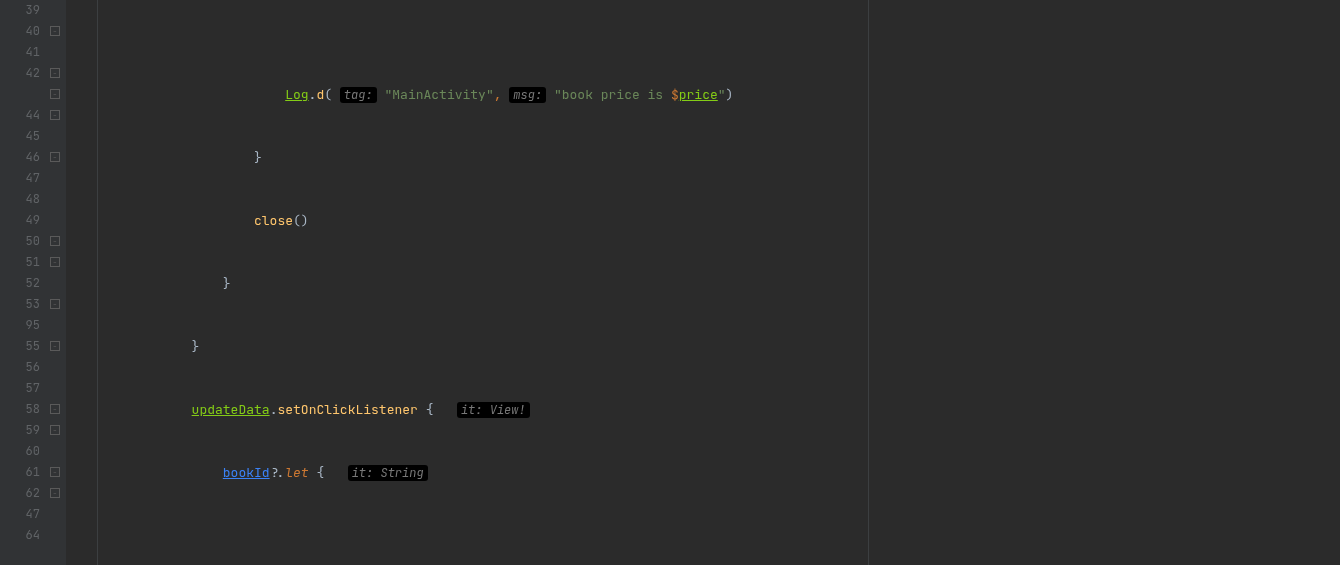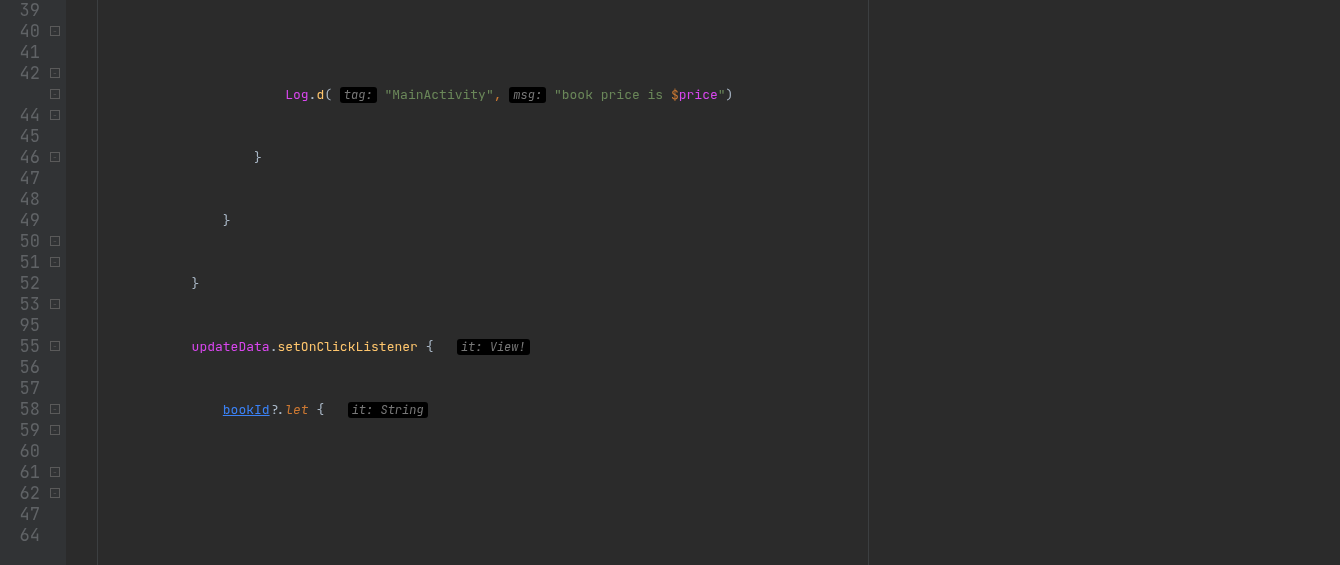--- a/index.html
+++ b/index.html
@@ -1,32 +1,32 @@
 <!DOCTYPE html>
 <html><head>
 <meta charset="utf-8">
 <style>
   * { margin:0; padding:0; box-sizing:border-box; }
   html,body { width:1340px; height:565px; overflow:hidden; background:#2B2B2B; font-family:"JetBrains Mono","Fira Code",Consolas,monospace; font-size:13px; }
   .editor { display:flex; width:100%; height:100%; }
-  .gutter { width:48px; background:#313335; text-align:right; padding-right:8px; color:#606366; user-select:none; font-size:17px; }
+  .gutter { width:48px; background:#313335; text-align:right; padding-right:8px; color:#606366; user-select:none; font-size:12px; }
   .gutter .ln { height:21px; line-height:21px; }
   .gutter .ln.c { color:#A4A3A3;padding-left:48px; }
   .fold { width:18px; background:#313335; position:relative; }
   .fold .m { position:absolute; left:2px; width:10px; height:10px; border:1px solid #5A5A5A; font-size:8px; line-height:8px; text-align:center; color:#5A5A5A; }
   .margin { width:32px; background:#2B2B2B; border-right:1px solid #3C3F41; }
   .code { flex:1; background:#2B2B2B; color:#A9B7C6; line-height:21px; position:relative; white-space:pre; }
   .code .row { height:21px; }
   .kw  { color:#CC7832; }
   .kwi { color:#CC7832; font-style:italic; }
   .str { color:#6A8759; }
   .tpl { color:#CC7832; }
   .cmt { color:#808080; }
   .hint{ color:#787878; font-style:italic; background:#000000; padding:0 4px; border-radius:3px; font-size:12px; }
-  .id  { color:#d946ef; }
+  .id  { color:#84cc16;text-decoration:underline; }
   .call{ color:#FFC66D; }
   .pun { color:#A9B7C6; }
   .und { color:#3b82f6; text-decoration:underline; }
   .rmargin { position:absolute; top:0; bottom:0; width:1px; background:#3C3F41; left:770px; }
 </style>
 </head>
 <body>
 
 <div class="editor">
   <div class="gutter" id="gutter">
@@ -71,20 +71,21 @@
       <div class="m" style="top: 425px;">−</div>
       <div class="m" style="top: 467px;">−</div>
       <div class="m" style="top: 488px;">−</div>
     </div>
   <div class="margin"></div>
   <div class="code">
     <div class="rmargin"></div>
 
     <div class="row"><span>                        </span><span class="id">Log</span><span class="pun">.</span><span class="call">d</span><span class="pun">(</span> <span class="hint">tag:</span><span> </span><span class="str">"MainActivity"</span><span class="kw">,</span><span> </span><span class="hint">msg:</span><span> </span><span class="str">"book price is </span><span class="tpl">$</span><span class="id">price</span><span class="str">"</span><span class="pun">)</span></div>
     <div class="row"><span>                    </span><span class="pun">}</span></div>
+    <div class="row"><span>                    </span><span class="call">close</span><span class="pun">()</span></div>
     <div class="row"><span>                </span><span class="pun">}</span></div>
     <div class="row"><span>            </span><span class="pun">}</span></div>
     <div class="row"><span>            </span><span class="id">updateData</span><span class="pun">.</span><span class="call">setOnClickListener</span><span> </span><span class="pun">{</span><span>   </span><span class="hint">it: View!</span></div>
     <div class="row"><span>                </span><span class="und">bookId</span><span class="pun">?.</span><span class="kwi">let</span><span> </span><span class="pun">{</span><span>   </span><span class="hint">it: String</span></div>
     
     
     
     
     
     

